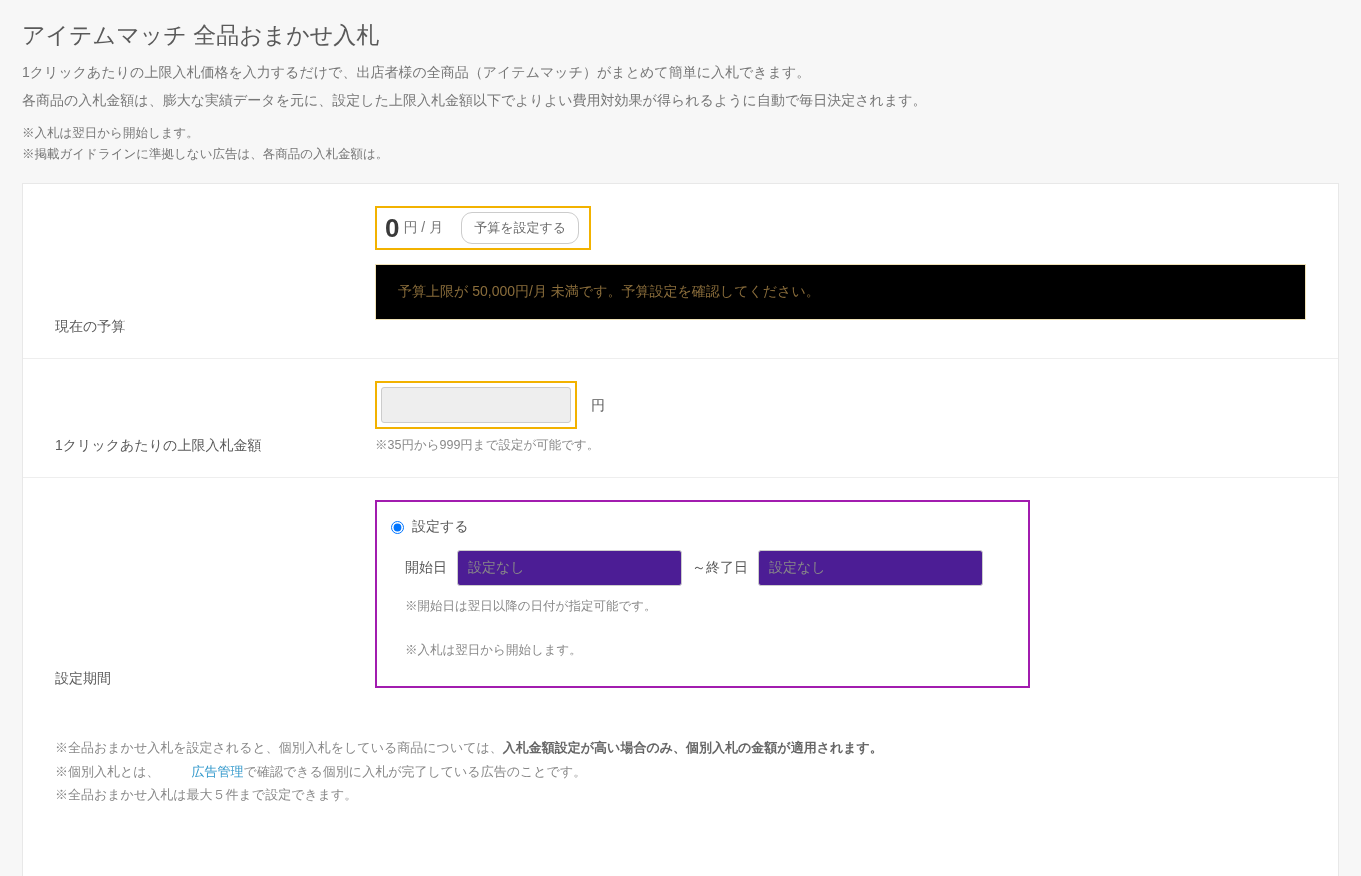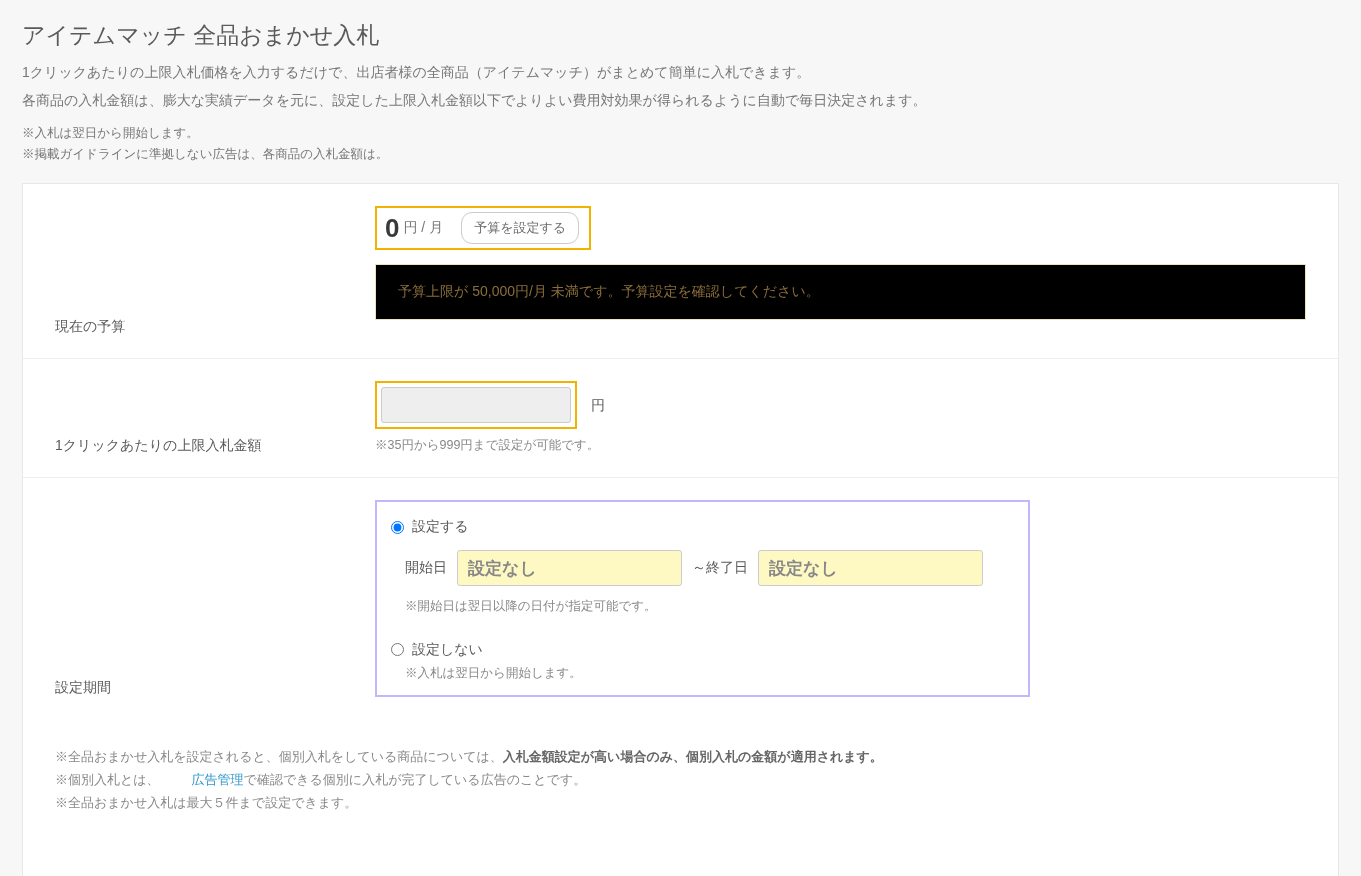--- a/index.html
+++ b/index.html
@@ -108,22 +108,22 @@
       padding: 0 8px;
     }
     .bid-unit {
       margin-left: 10px;
       color: #5a5a5a;
     }
     .bid-note {
       margin-top: 6px;
     }
     .period-highlight {
-      border: 2px solid #c4b5fd;
-      padding: 16px 14px 12px;
+      border: 2px solid #a21caf;
+      padding: 16px 14px 26px;
       max-width: 655px;
     }
     .radio-block { margin-bottom: 4px; }
     .radio-label {
       color: #5a5a5a;
       font-size: 14px;
       margin-left: 4px;
       vertical-align: middle;
     }
     .radio-input {
@@ -137,27 +137,26 @@
     }
     .date-label {
       color: #5a5a5a;
       font-size: 14px;
     }
     .date-field {
       width: 225px;
       height: 36px;
       border: 1px solid #ccc;
       border-radius: 3px;
-      background: #fef9c3;
+      background: #4c1d95;
       color: #888;
-      font-size: 17px;
+      font-size: 14px;
       padding: 0 10px;
       display: flex;
       align-items: center;
-      font-weight: bold;
     }
     .date-sep { color: #5a5a5a; }
     .date-note {
       margin-left: 14px;
       margin-bottom: 24px;
     }
     .no-period-note {
       margin-left: 14px;
       margin-top: 4px;
     }
@@ -225,24 +224,20 @@
             <span class="date-label">開始日</span>
             <div class="date-field">
               <span>設定なし</span>
             </div>
             <span class="date-sep">～終了日</span>
             <div class="date-field">
               <span>設定なし</span>
             </div>
           </div>
           <div class="note-text date-note">※開始日は翌日以降の日付が指定可能です。</div>
-          <div class="radio-block">
-            <input type="radio" class="radio-input" style="">
-            <span class="radio-label">設定しない</span>
-          </div>
           <div class="note-text no-period-note">※入札は翌日から開始します。</div>
         </div>
       </div>
     </div>
 
     <div class="footer-notes">
       <div>
         <span>※全品おまかせ入札を設定されると、個別入札をしている商品については、</span><span class="bold">入札金額設定が高い場合のみ、個別入札の金額が適用されます。</span>
       </div>
       <div>

